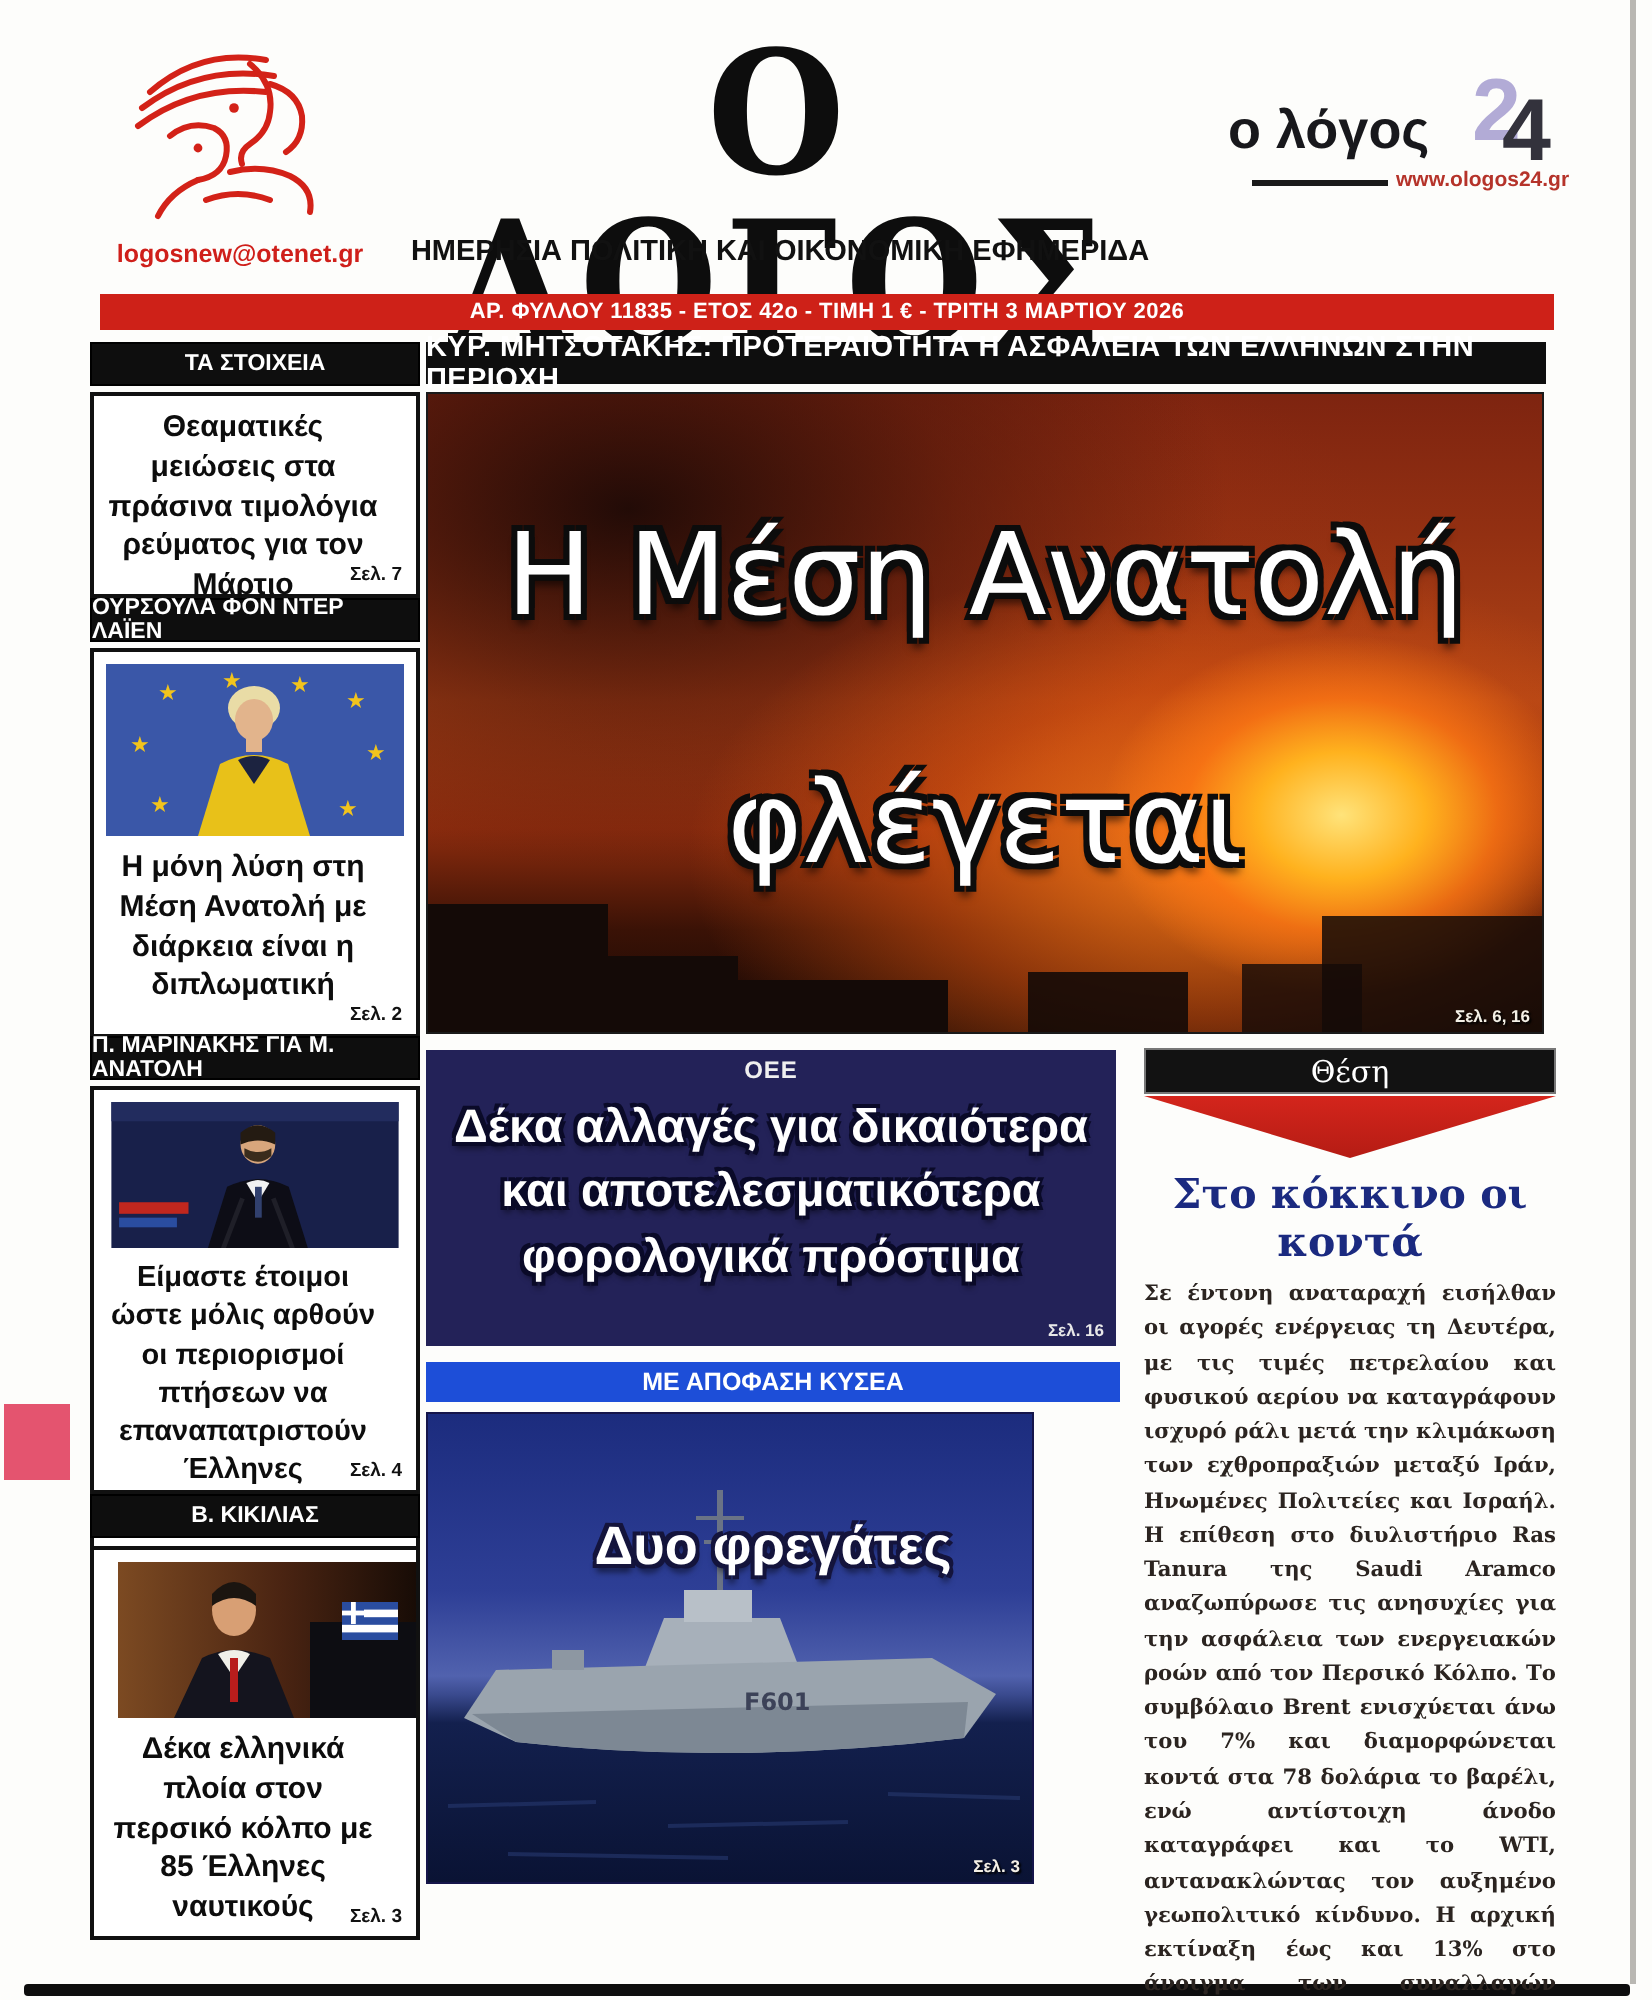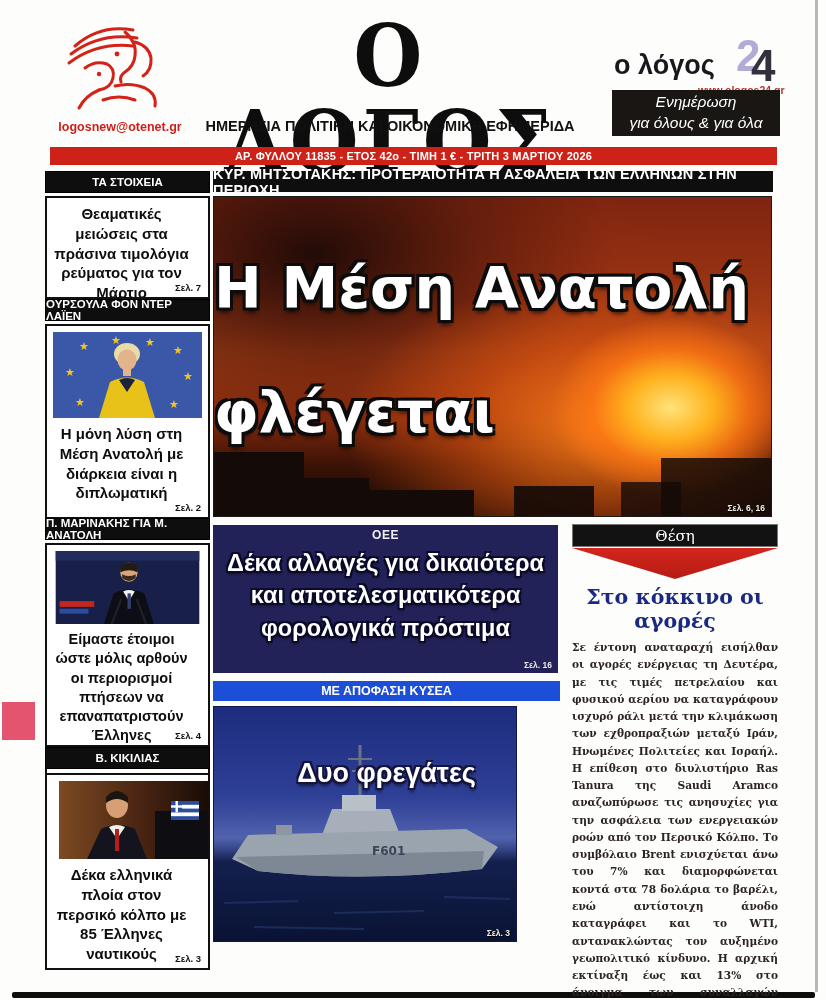--- a/index.html
+++ b/index.html
@@ -57,21 +57,21 @@
 
   
   .lead-photo{left:213px;top:196px;width:557px;height:319px;border:1px solid #1a1a1a;overflow:hidden;
       background:
         radial-gradient(ellipse 120px 90px at 82% 66%, #ffe37a 0%, #ffb21e 35%, rgba(255,120,20,.75) 65%, rgba(200,70,15,0) 100%),
         radial-gradient(ellipse 260px 150px at 70% 72%, rgba(255,130,25,.9) 0%, rgba(220,85,15,.55) 55%, rgba(150,50,10,0) 100%),
         radial-gradient(ellipse 300px 180px at 18% 18%, rgba(25,8,6,.92) 0%, rgba(70,20,10,.55) 55%, rgba(90,25,10,0) 100%),
         radial-gradient(ellipse 240px 130px at 45% 30%, rgba(150,45,15,.6) 0%, rgba(120,35,12,0) 100%),
         linear-gradient(180deg,#7e2410 0%,#933012 22%,#b04416 48%,#8d2c0e 68%,#3a1206 84%,#150704 100%);}
   .bldg{position:absolute;background:#140a07;}
-  .lead-line{position:absolute;width:100%;text-align:left;color:#fff;font-weight:bold;
+  .lead-line{position:absolute;width:100%;text-align:center;color:#fff;font-weight:normal;
       font-family:"DejaVu Sans","Liberation Sans",sans-serif;
       text-shadow:3px 3px 0 #0c0c0c,-3px 3px 0 #0c0c0c,3px -3px 0 #0c0c0c,-3px -3px 0 #0c0c0c,0 5px 4px rgba(0,0,0,.65);}
   .lead-l1{top:58px;font-size:57px;}
   .lead-l2{top:182px;font-size:57px;}
   .photo-page{position:absolute;right:6px;bottom:3px;color:#f4f0e6;font-size:8.5px;font-weight:bold;
       text-shadow:1px 1px 1px #000;}
 
   
   .oee-box{left:213px;top:525px;width:345px;height:148px;background:#232258;position:absolute;overflow:hidden;}
   .oee-kicker{position:absolute;top:3px;width:100%;text-align:center;color:#efefef;font-weight:bold;font-size:12px;letter-spacing:.5px;}
@@ -131,24 +131,20 @@
 
   <div class="abs mast-title">Ο ΛΟΓΟΣ</div>
   <div class="abs mast-sub">ΗΜΕΡΗΣΙΑ ΠΟΛΙΤΙΚΗ ΚΑΙ ΟΙΚΟΝΟΜΙΚΗ ΕΦΗΜΕΡΙΔΑ</div>
 
   <div class="abs weblogo">
     <span class="wl-text">ο λόγος</span>
     <span class="wl-2">2</span>
     <span class="wl-4">4</span>
     <span class="wl-rule"></span>
     <span class="wl-url">www.ologos24.gr</span>
-  </div>
-  <div class="abs tagline-box">
-    <span>Ενημέρωση</span>
-    <span>για όλους &amp; για όλα</span>
   </div>
 
   <div class="abs issue-bar">ΑΡ. ΦΥΛΛΟΥ 11835 - ΕΤΟΣ 42ο - ΤΙΜΗ 1 € - ΤΡΙΤΗ 3 ΜΑΡΤΙΟΥ 2026</div>
   <div class="abs top-headline-bar">ΚΥΡ. ΜΗΤΣΟΤΑΚΗΣ: ΠΡΟΤΕΡΑΙΟΤΗΤΑ Η ΑΣΦΑΛΕΙΑ ΤΩΝ ΕΛΛΗΝΩΝ ΣΤΗΝ ΠΕΡΙΟΧΗ</div>
 
   <div class="abs card1">
     <div class="card-header">ΤΑ ΣΤΟΙΧΕΙΑ</div>
     <div class="card-body">
       <div class="card-text">Θεαματικές μειώσεις στα πράσινα τιμολόγια ρεύματος για τον Μάρτιο</div>
       <div class="card-page">Σελ. 7</div>
@@ -276,18 +272,18 @@
     </svg>
     <div class="photo-page">Σελ. 3</div>
   </div>
   <div class="kysea-overlay">
     <div class="kysea-line ky-l1">Δυο φρεγάτες</div>
   </div>
 
   <div class="thesi">
     <div class="thesi-bar">Θέση</div>
     <div class="thesi-triangle"></div>
-    <div class="thesi-headline">Στο κόκκινο οι αγορές</div>
+    <div class="thesi-headline">Στο κόκκινο οι κοντά</div>
     <div class="thesi-body">Σε έντονη αναταραχή εισήλθαν οι αγορές ενέργειας τη Δευτέρα, με τις τιμές πετρελαίου και φυσικού αερίου να καταγράφουν ισχυρό ράλι μετά την κλιμάκωση των εχθροπραξιών μεταξύ Ιράν, Ηνωμένες Πολιτείες και Ισραήλ. Η επίθεση στο διυλιστήριο Ras Tanura της Saudi Aramco αναζωπύρωσε τις ανησυχίες για την ασφάλεια των ενεργειακών ροών από τον Περσικό Κόλπο. Το συμβόλαιο Brent ενισχύεται άνω του 7% και διαμορφώνεται κοντά στα 78 δολάρια το βαρέλι, ενώ αντίστοιχη άνοδο καταγράφει και το WTI, αντανακλώντας τον αυξημένο γεωπολιτικό κίνδυνο. Η αρχική εκτίναξη έως και 13% στο άνοιγμα των συναλλαγών υποχώρησε προσωρινά, ωστόσο η ένταση στην περιοχή επανέφερε ισχυρές αγοραστικές πιέσεις. Ακόμη εντονότερη είναι η αντίδραση στο φυσικό αέριο. Το ολλανδικό TTF καταγράφει άλμα άνω του 23%, προσεγγίζοντας τα 39 ευρώ, καθώς η διατάραξη της ναυσιπλοΐας στο Στενό του Ορμούζ υπονομεύει τις εξαγωγές LNG από τον Κόλπο και κυρίως από το Κατάρ. Το συγκεκριμένο πέρασμα διακινεί πάνω από το 20% του παγκόσμιου πετρελαίου και σημαντικό μέρος του εμπορίου LNG, με την Ευρώπη να εξαρτάται σε ποσοστό περίπου 15% από τις καταριανές ροές. Με τα ευρωπαϊκά αποθέματα κάτω από το 31%, η αγορά προεξοφλεί αυξημένη μεταβλητότητα και πιθανές νέες πιέσεις στο ενεργειακό κόστος.</div>
 
   </div>
 
 </div>
 
 </body></html>

